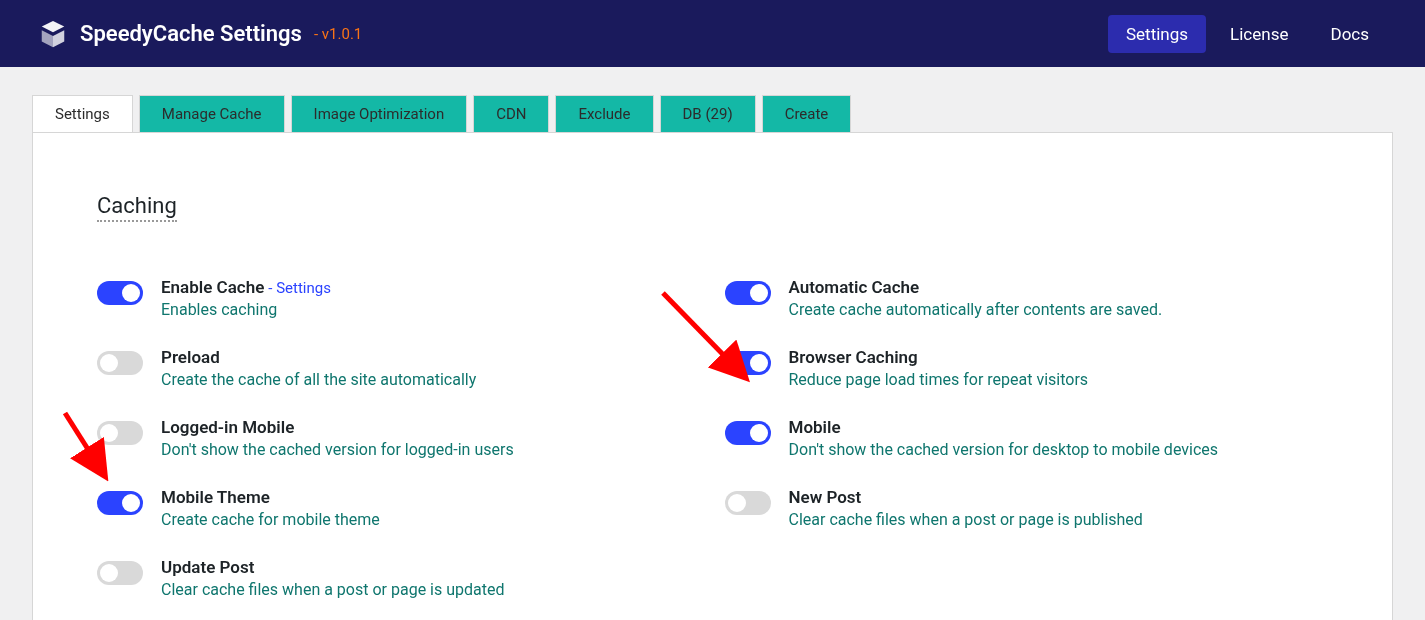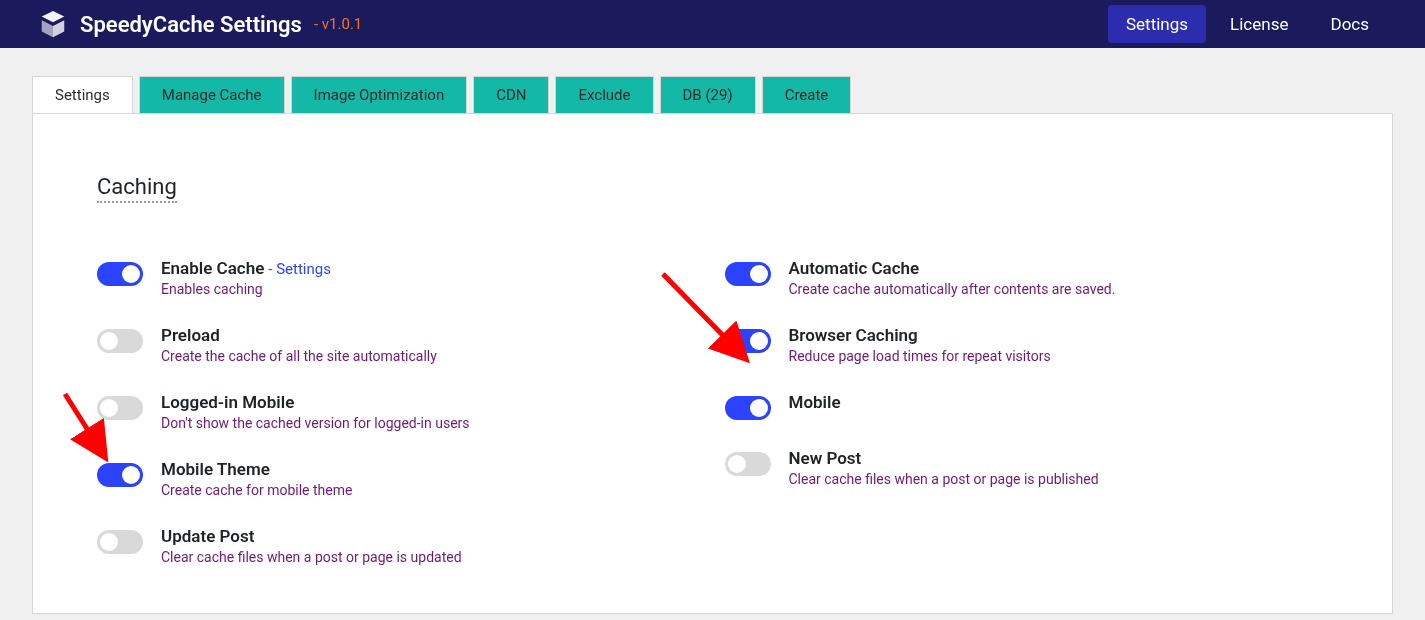--- a/index.html
+++ b/index.html
@@ -6,21 +6,21 @@
     body {
       font-family: -apple-system, BlinkMacSystemFont, "Segoe UI", Roboto, Arial, sans-serif;
       background: #f0f0f1;
       color: #1d2327;
       width: 1425px;
       height: 620px;
       overflow: hidden;
     }
     .topbar {
       background: #1a1a5c;
-      height: 48px;
+      height: 67px;
       display: flex;
       align-items: center;
       justify-content: space-between;
       padding: 0 38px;
       gap: 40px;
     }
     .brand {
       display: flex;
       align-items: center;
       gap: 12px;
@@ -132,22 +132,22 @@
       font-weight: 600;
       color: #1d2327;
     }
     .option-link {
       color: #2b43ff;
       font-weight: 400;
       font-size: 15px;
       cursor: pointer;
     }
     .option-desc {
-      font-size: 14px;
-      color: #701a75;
+      font-size: 16px;
+      color: #0f766e;
       margin-top: 3px;
     }
     .arrow {
       position: absolute;
       pointer-events: none;
     }
   </style>
 </head>
 <body>
 
@@ -264,20 +264,21 @@
           <div class="option-desc">Reduce page load times for repeat visitors</div>
         </div>
       </div>
 
       <div class="option-row">
         <div class="toggle on">
             <div class="knob"></div>
           </div>
         <div class="option-text">
           <div class="option-title">Mobile</div>
+          <div class="option-desc">Don't show the cached version for desktop to mobile devices</div>
         </div>
       </div>
 
       <div class="option-row">
         <div class="toggle">
             <div class="knob"></div>
           </div>
         <div class="option-text">
           <div class="option-title">New Post</div>
           <div class="option-desc">Clear cache files when a post or page is published</div>

